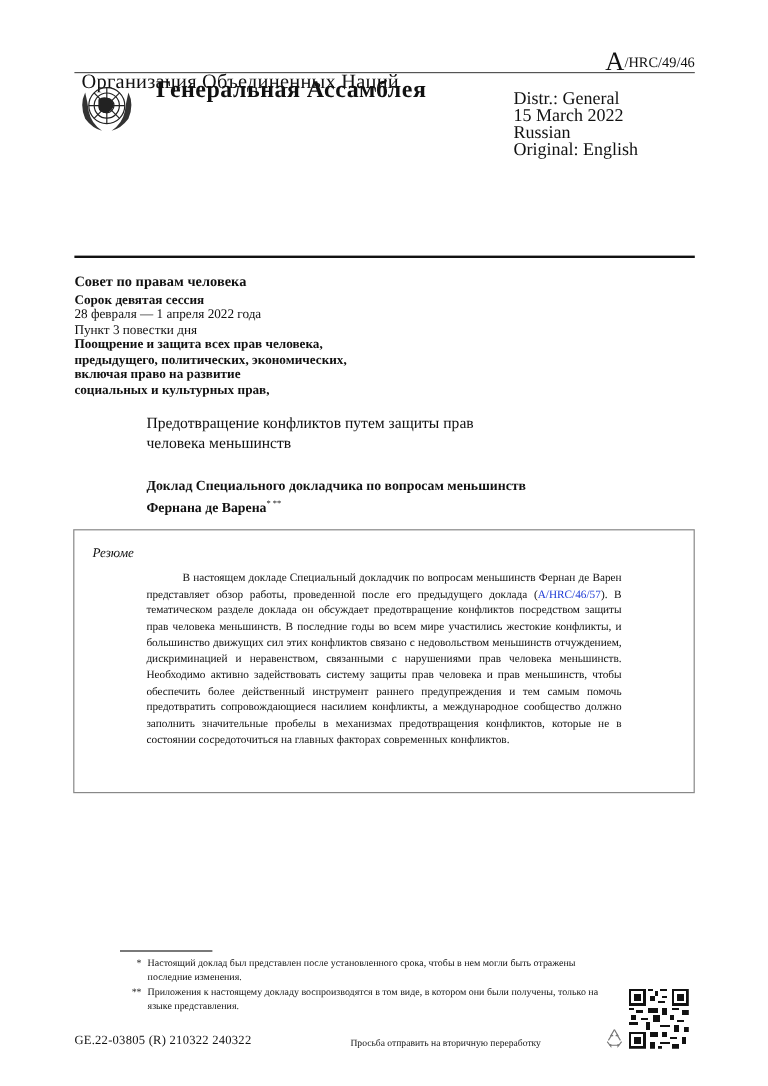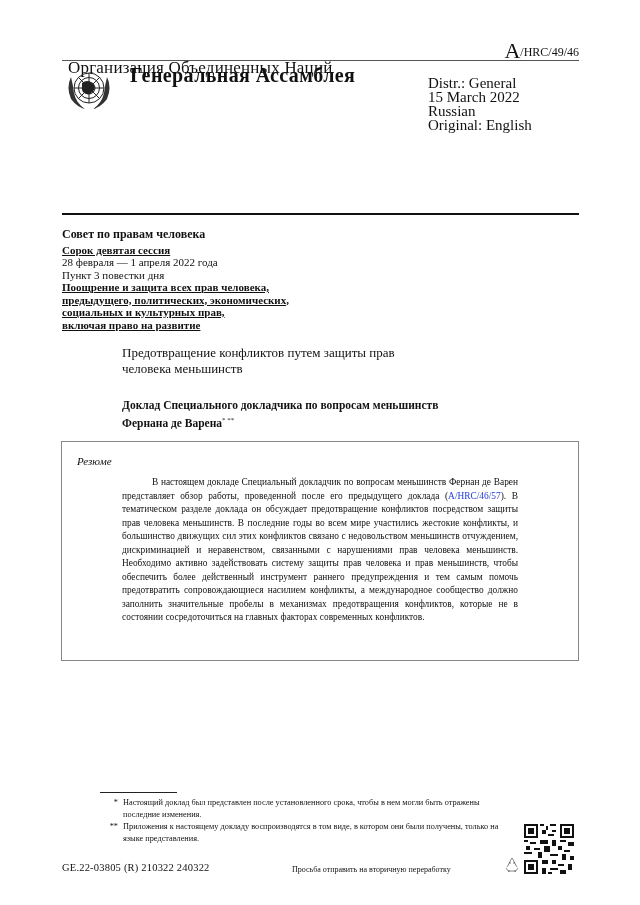--- a/index.html
+++ b/index.html
@@ -15,21 +15,21 @@
   .logo { left: 62px; top: 65px; width: 54px; height: 46px; }
   .assembly { left: 130px; top: 64px; font-size: 20px; font-weight: bold; letter-spacing: 0.4px; text-align: right; }
 
   .distr { left: 428px; top: 76px; font-size: 15px; line-height: 14px; }
   .distr div { white-space: nowrap; }
 
   .rule-thick { left: 62px; top: 213px; width: 517px; height: 2px; background: #111; }
 
   .council { left: 62px; top: 228px; font-size: 11px; line-height: 12.5px; }
   .council .t1 { font-weight: bold; font-size: 12px; margin-bottom: 3px; }
-  .council .b { font-weight: bold; text-decoration: underline; }
+  .council .b { font-weight: bold; }
 
   .title { left: 122px; top: 345px; font-size: 13px; font-weight: normal; line-height: 16px; width: 400px; }
   .subtitle { left: 122px; top: 398px; font-size: 11.5px; font-weight: bold; line-height: 15px; width: 420px; }
   .subtitle sup { font-size: 7px; font-weight: normal; }
 
   .summary-box { left: 61px; top: 441px; width: 518px; height: 220px; border: 1px solid #888; box-sizing: border-box; }
   .summary-label { left: 77px; top: 455px; font-size: 11px; font-style: italic; }
   .summary-text { left: 122px; top: 476px; width: 396px; font-size: 9.4px; line-height: 13.55px;
                   text-align: justify; text-indent: 30px; }
   .summary-text a { color: #1f3bd6; text-decoration: none; }
@@ -78,22 +78,22 @@
 
 <div class="abs rule-thick"></div>
 
 <div class="abs council">
   <div class="t1">Совет по правам человека</div>
   <div class="b">Сорок девятая сессия</div>
   <div>28 февраля — 1 апреля 2022 года</div>
   <div>Пункт 3 повестки дня</div>
   <div class="b">Поощрение и защита всех прав человека,</div>
   <div class="b">предыдущего, политических, экономических,</div>
+  <div class="b">включая право на развитие</div>
   <div class="b">социальных и культурных прав,</div>
-  <div class="b">включая право на развитие</div>
 </div>
 
 <div class="abs title">
   <div>Предотвращение конфликтов путем защиты прав</div>
   <div>человека меньшинств</div>
 </div>
 <div class="abs subtitle">
   <div>Доклад Специального докладчика по вопросам меньшинств</div>
   <div><span>Фернана де Варена</span><sup>* **</sup></div>
 </div>

